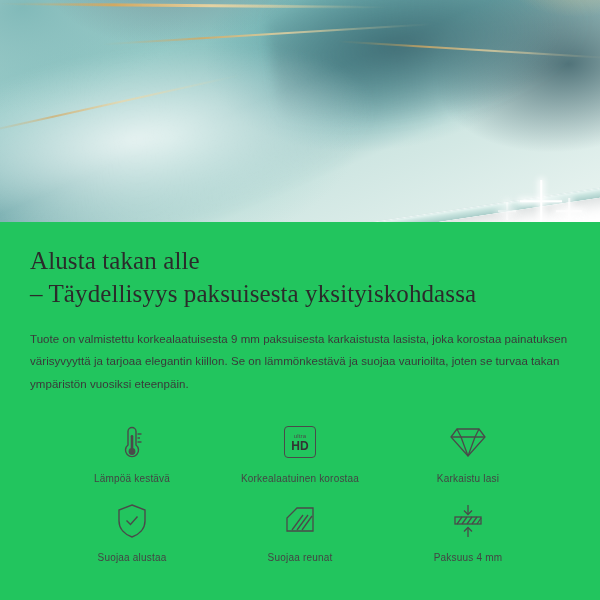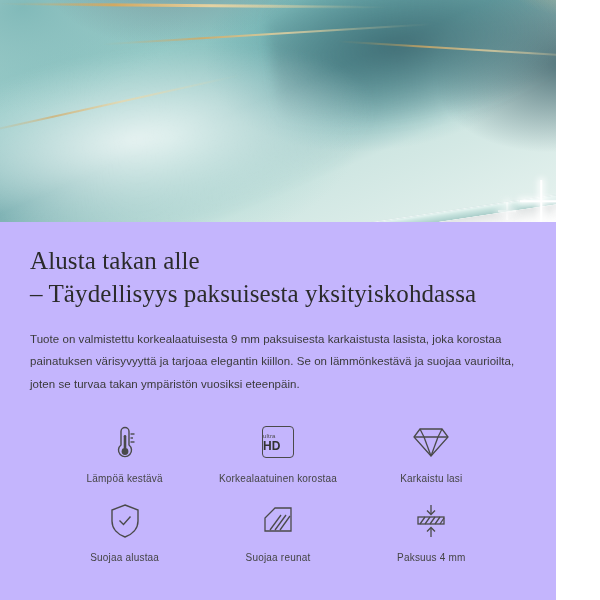--- a/index.html
+++ b/index.html
@@ -8,23 +8,23 @@
   }
   body {
     width: 600px;
     height: 600px;
     background: #ffffff;
     font-family: "Liberation Sans", sans-serif;
     overflow: hidden;
   }
   .page {
     position: relative;
-    width: 556px;
+    width: 600px;
     height: 600px;
-    background: #c4b5fd;
+    background: #22c55e;
     overflow: hidden;
   }
 
   
   .hero {
     position: relative;
     width: 600px;
     height: 222px;
     overflow: hidden;
     background: #ffffff;
@@ -169,21 +169,21 @@
     text-align: center;
     letter-spacing: 0.2px;
   }
   .hd-badge {
     width: 30px;
     height: 30px;
     border: 1.4px solid #4a4a4a;
     border-radius: 4px;
     display: flex;
     flex-direction: column;
-    align-items: flex-start;
+    align-items: center;
     justify-content: center;
     line-height: 1;
   }
   .hd-badge .sm {
     font-size: 6px;
     letter-spacing: 0.2px;
     color: #4a4a4a;
   }
   .hd-badge .lg {
     font-size: 12px;

